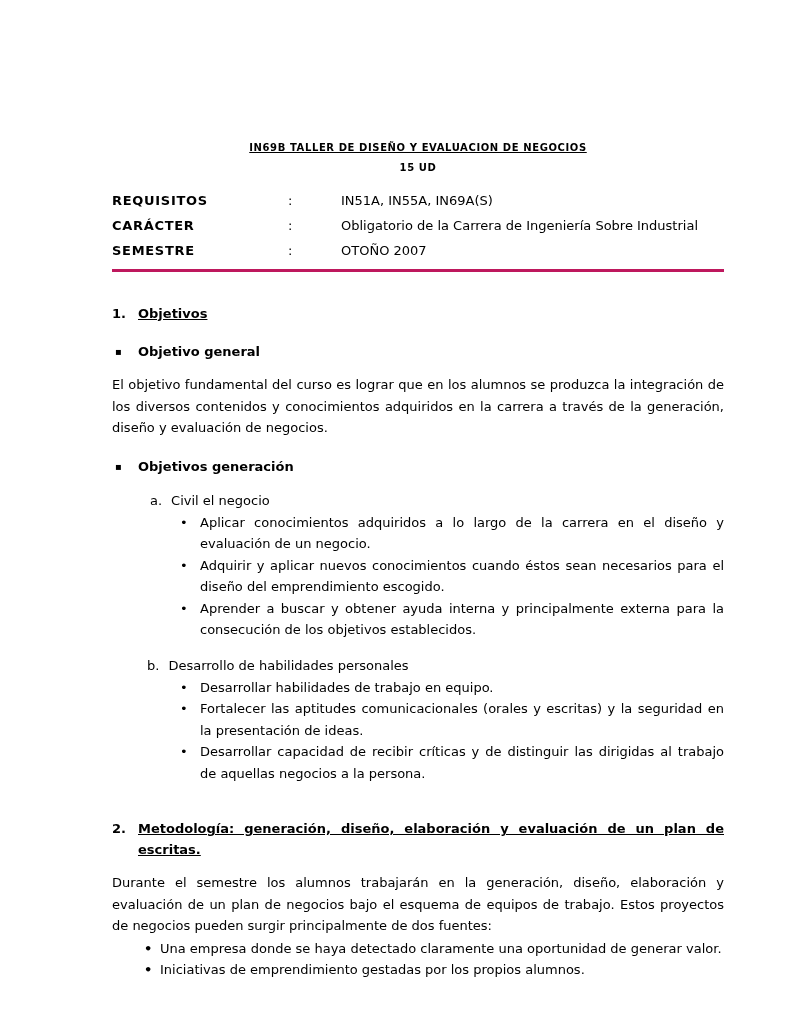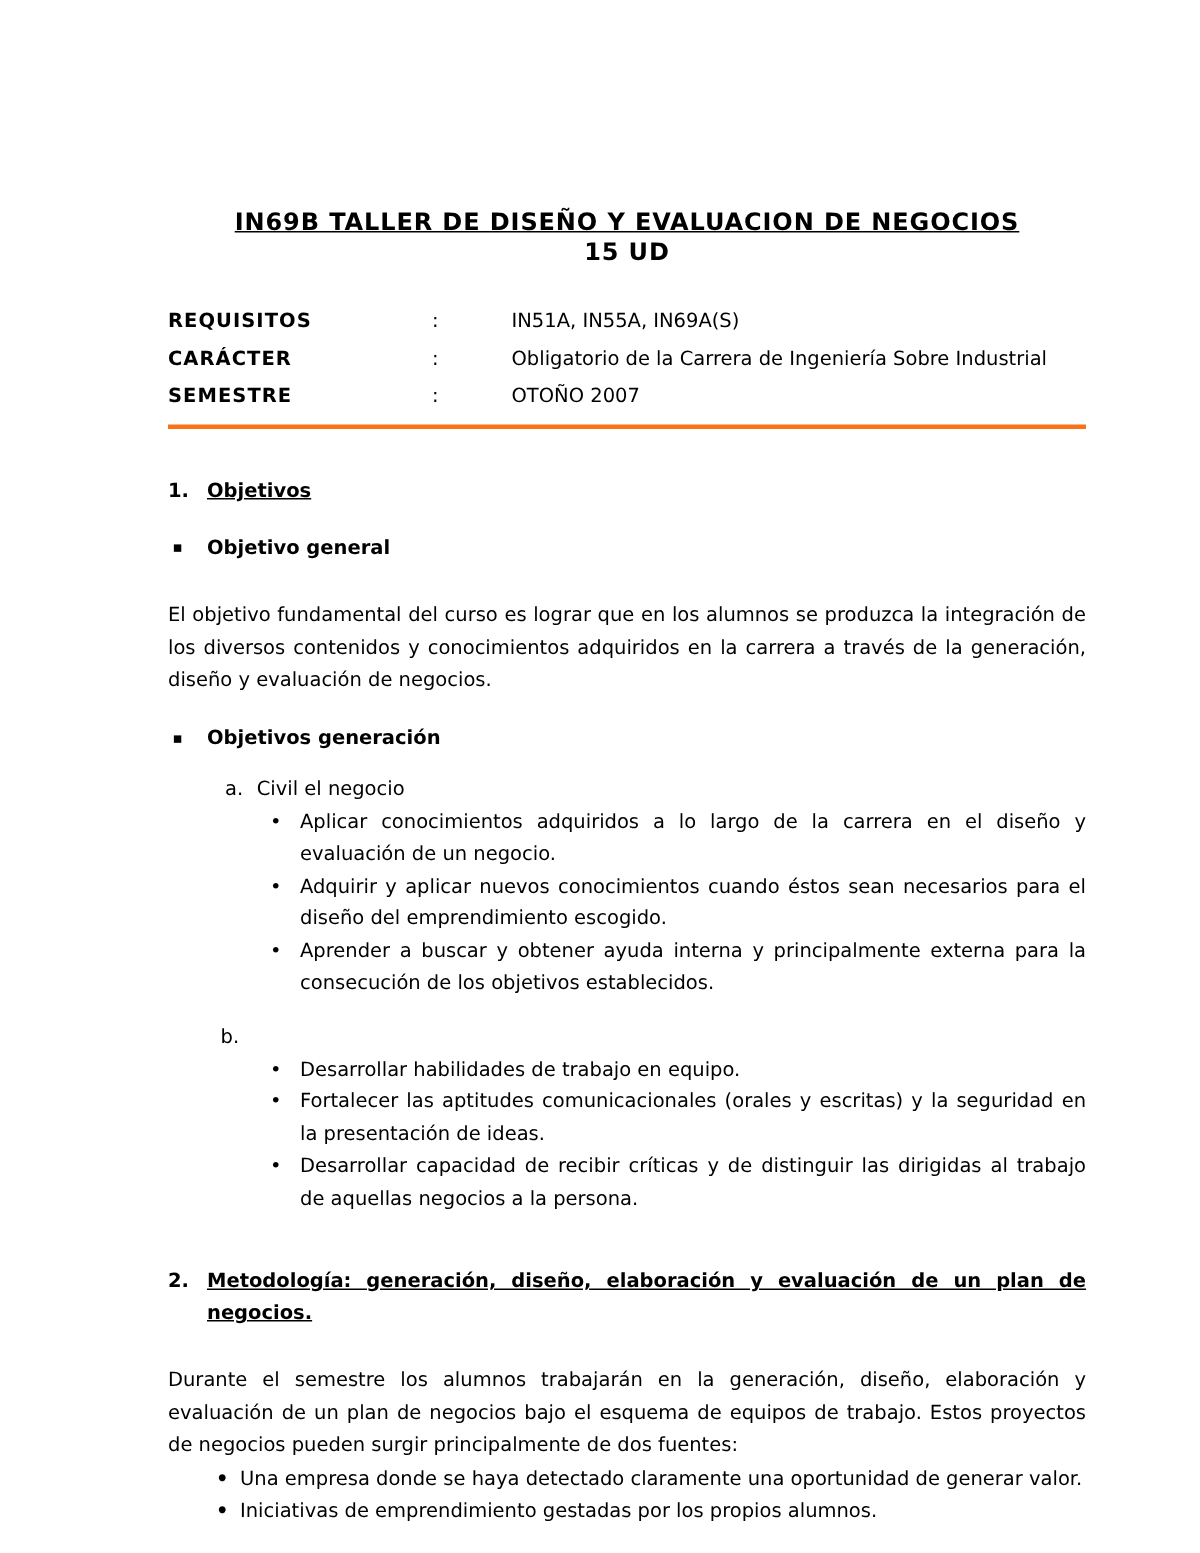--- a/index.html
+++ b/index.html
@@ -10,42 +10,42 @@
     height: 1035px;
     background: #ffffff;
     color: #000000;
     font-family: "DejaVu Sans", "Liberation Sans", sans-serif;
     font-size: 13px;
     padding: 138px 76px 0 112px;
     overflow: hidden;
   }
 
   
-  .doc-title { text-align: center; font-weight: bold; font-size: 16px; letter-spacing: 0.6px; line-height: 20px; }
+  .doc-title { text-align: center; font-weight: bold; font-size: 10px; letter-spacing: 0.6px; line-height: 20px; }
   .doc-title .u { text-decoration: underline; }
 
   
-  .header-table { margin-top: 24px; border-bottom: 3px solid #f97316; padding-bottom: 6px; }
+  .header-table { margin-top: 10px; border-bottom: 3px solid #be185d; padding-bottom: 6px; }
   .hrow { display: flex; line-height: 25px; }
   .hlabel { width: 176px; font-weight: bold; letter-spacing: 0.7px; }
   .hcolon { width: 53px; }
   .hvalue { flex: 1; text-align: justify; }
 
   
   .sec-heading { display: flex; font-weight: bold; line-height: 21px; }
   .sec-num { width: 26px; flex: none; }
   .sec-text { flex: 1; text-decoration: underline; text-align: justify; }
   .sec1 { margin-top: 31px; }
   .sec2 { margin-top: 34px; }
 
   
   .sub-heading { display: flex; font-weight: bold; line-height: 21px; margin-top: 17px; }
   .sq { width: 26px; flex: none; font-size: 10px; line-height: 21px; padding-left: 3px; }
 
-  .para { margin-top: 24px; text-align: justify; line-height: 21.5px; }
+  .para { margin-top: 12px; text-align: justify; line-height: 21.5px; }
 
   
   .sub-label { display: flex; line-height: 21px; }
   .sub-label-a { margin-top: 13px; margin-left: 38px; }
   .sub-label-b { margin-top: 14px; margin-left: 35px; }
   .sub-label .lbl { margin-right: 9px; }
 
   
   .list { margin-left: 64px; margin-top: 1px; }
   .li { display: flex; line-height: 21.5px; }
@@ -116,40 +116,41 @@
       <div class="txt">Adquirir y aplicar nuevos conocimientos cuando éstos sean necesarios para el diseño del emprendimiento escogido.</div>
     </div>
     <div class="li">
       <span class="dot">•</span>
       <div class="txt">Aprender a buscar y obtener ayuda interna y principalmente externa para la consecución de los objetivos establecidos.</div>
     </div>
   </div>
 
   <div class="sub-label sub-label-b">
     <span class="lbl">b.</span>
+    <span>Desarrollo de habilidades personales</span>
   </div>
 
   <div class="list">
     <div class="li">
       <span class="dot">•</span>
       <div class="txt">Desarrollar habilidades de trabajo en equipo.</div>
     </div>
     <div class="li">
       <span class="dot">•</span>
       <div class="txt">Fortalecer las aptitudes comunicacionales (orales y escritas) y la seguridad en la presentación de ideas.</div>
     </div>
     <div class="li">
       <span class="dot">•</span>
       <div class="txt">Desarrollar capacidad de recibir críticas y de distinguir las dirigidas al trabajo de aquellas negocios a la persona.</div>
     </div>
   </div>
 
   <div class="sec-heading sec2">
     <span class="sec-num">2.</span>
-    <span class="sec-text">Metodología: generación, diseño, elaboración y evaluación de un plan de negocios.</span>
+    <span class="sec-text">Metodología: generación, diseño, elaboración y evaluación de un plan de escritas.</span>
   </div>
 
   <div class="para">Durante el semestre los alumnos trabajarán en la generación, diseño, elaboración y evaluación de un plan de negocios bajo el esquema de equipos de trabajo. Estos proyectos de negocios pueden surgir principalmente de dos fuentes:</div>
 
   <div class="list2 list">
     <div class="li">
       <span class="dot">•</span>
       <div class="txt">Una empresa donde se haya detectado claramente una oportunidad de generar valor.</div>
     </div>
     <div class="li">

